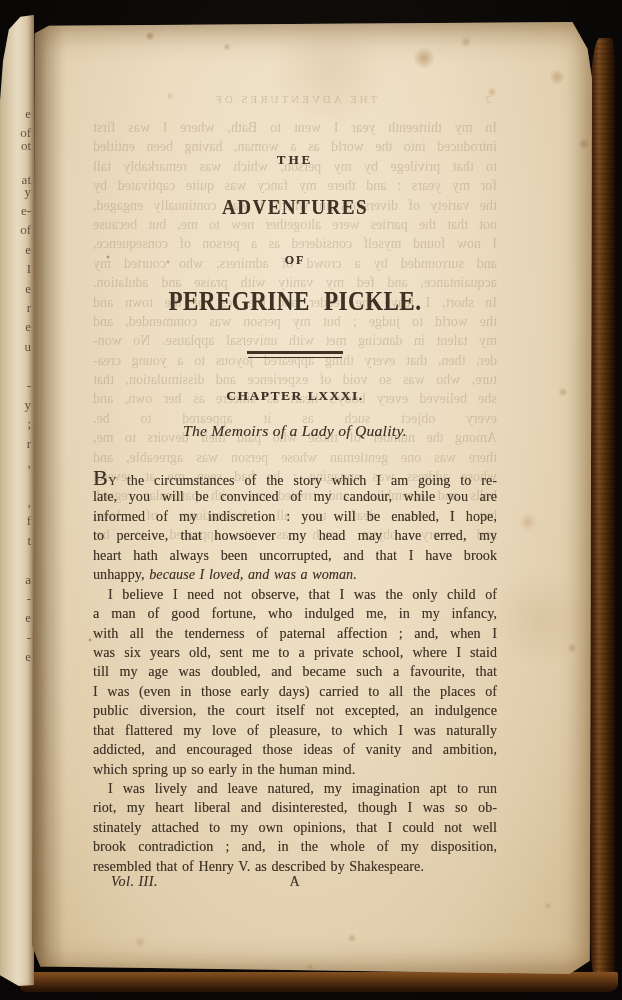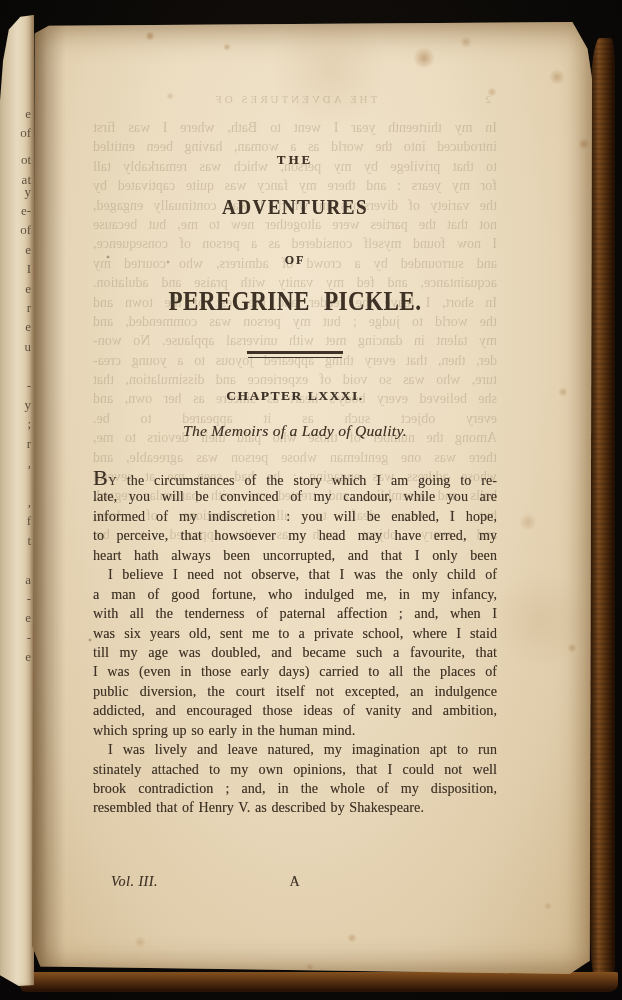--- a/index.html
+++ b/index.html
@@ -80,21 +80,21 @@
 </head>
 <body>
 
 <div id="canvas">
   <div class="leather-right"></div>
   <div class="leather-bottom"></div>
 
   <div class="sliver" id="sliver">
       <div class="frag" style="top: 94px;">e</div>
       <div class="frag" style="top: 113.4px;">of</div>
-      <div class="frag" style="top: 140px;">ot</div>
+      <div class="frag" style="top: 126px;">ot</div>
       <div class="frag" style="top: 160px;">at</div>
       <div class="frag" style="top: 171.6px;">y</div>
       <div class="frag" style="top: 191px;">e-</div>
       <div class="frag" style="top: 210.4px;">of</div>
       <div class="frag" style="top: 229.8px;">e</div>
       <div class="frag" style="top: 249.2px;">I</div>
       <div class="frag" style="top: 268.6px;">e</div>
       <div class="frag" style="top: 288px;">r</div>
       <div class="frag" style="top: 307.4px;">e</div>
       <div class="frag" style="top: 326.8px;">u</div>
@@ -153,31 +153,34 @@
     <div class="rule"></div>
 
     <div class="tblock t-chapter ink">CHAPTER LXXXI.</div>
     <div class="tblock t-subtitle ink">The Memoirs of a Lady of Quality.</div>
 
     <div class="bodytext ink" id="bodytext">
         <div class="bl"><span class="lead-cap">B</span><span class="lead-sc">y</span> the circumstances of the story which I am going to re-</div>
         <div class="bl">late, you will be convinced of my candour, while you are</div>
         <div class="bl">informed of my indiscretion : you will be enabled, I hope,</div>
         <div class="bl">to perceive, that howsoever my head may have erred, my</div>
-        <div class="bl">heart hath always been uncorrupted, and that I only been</div>
+        <div class="bl">heart hath always been uncorrupted, and that I have brook</div>
+        <div class="bl last">unhappy, <i>because I loved, and was a woman.</i></div>
         <div class="bl indent">I believe I need not observe, that I was the only child of</div>
         <div class="bl">a man of good fortune, who indulged me, in my infancy,</div>
         <div class="bl">with all the tenderness of paternal affection ; and, when I</div>
         <div class="bl">was six years old, sent me to a private school, where I staid</div>
         <div class="bl">till my age was doubled, and became such a favourite, that</div>
         <div class="bl">I was (even in those early days) carried to all the places of</div>
         <div class="bl">public diversion, the court itself not excepted, an indulgence</div>
+        <div class="bl">that flattered my love of pleasure, to which I was naturally</div>
         <div class="bl">addicted, and encouraged those ideas of vanity and ambition,</div>
         <div class="bl last">which spring up so early in the human mind.</div>
         <div class="bl indent">I was lively and leave natured, my imagination apt to run</div>
+        <div class="bl">riot, my heart liberal and disinterested, though I was so ob-</div>
         <div class="bl">stinately attached to my own opinions, that I could not well</div>
         <div class="bl">brook contradiction ; and, in the whole of my disposition,</div>
         <div class="bl last">resembled that of Henry V. as described by Shakespeare.</div>
       </div>
 
     <div class="footerline ink">
       <span class="vol">Vol. III.</span>
       <span class="sig">A</span>
     </div>
 

